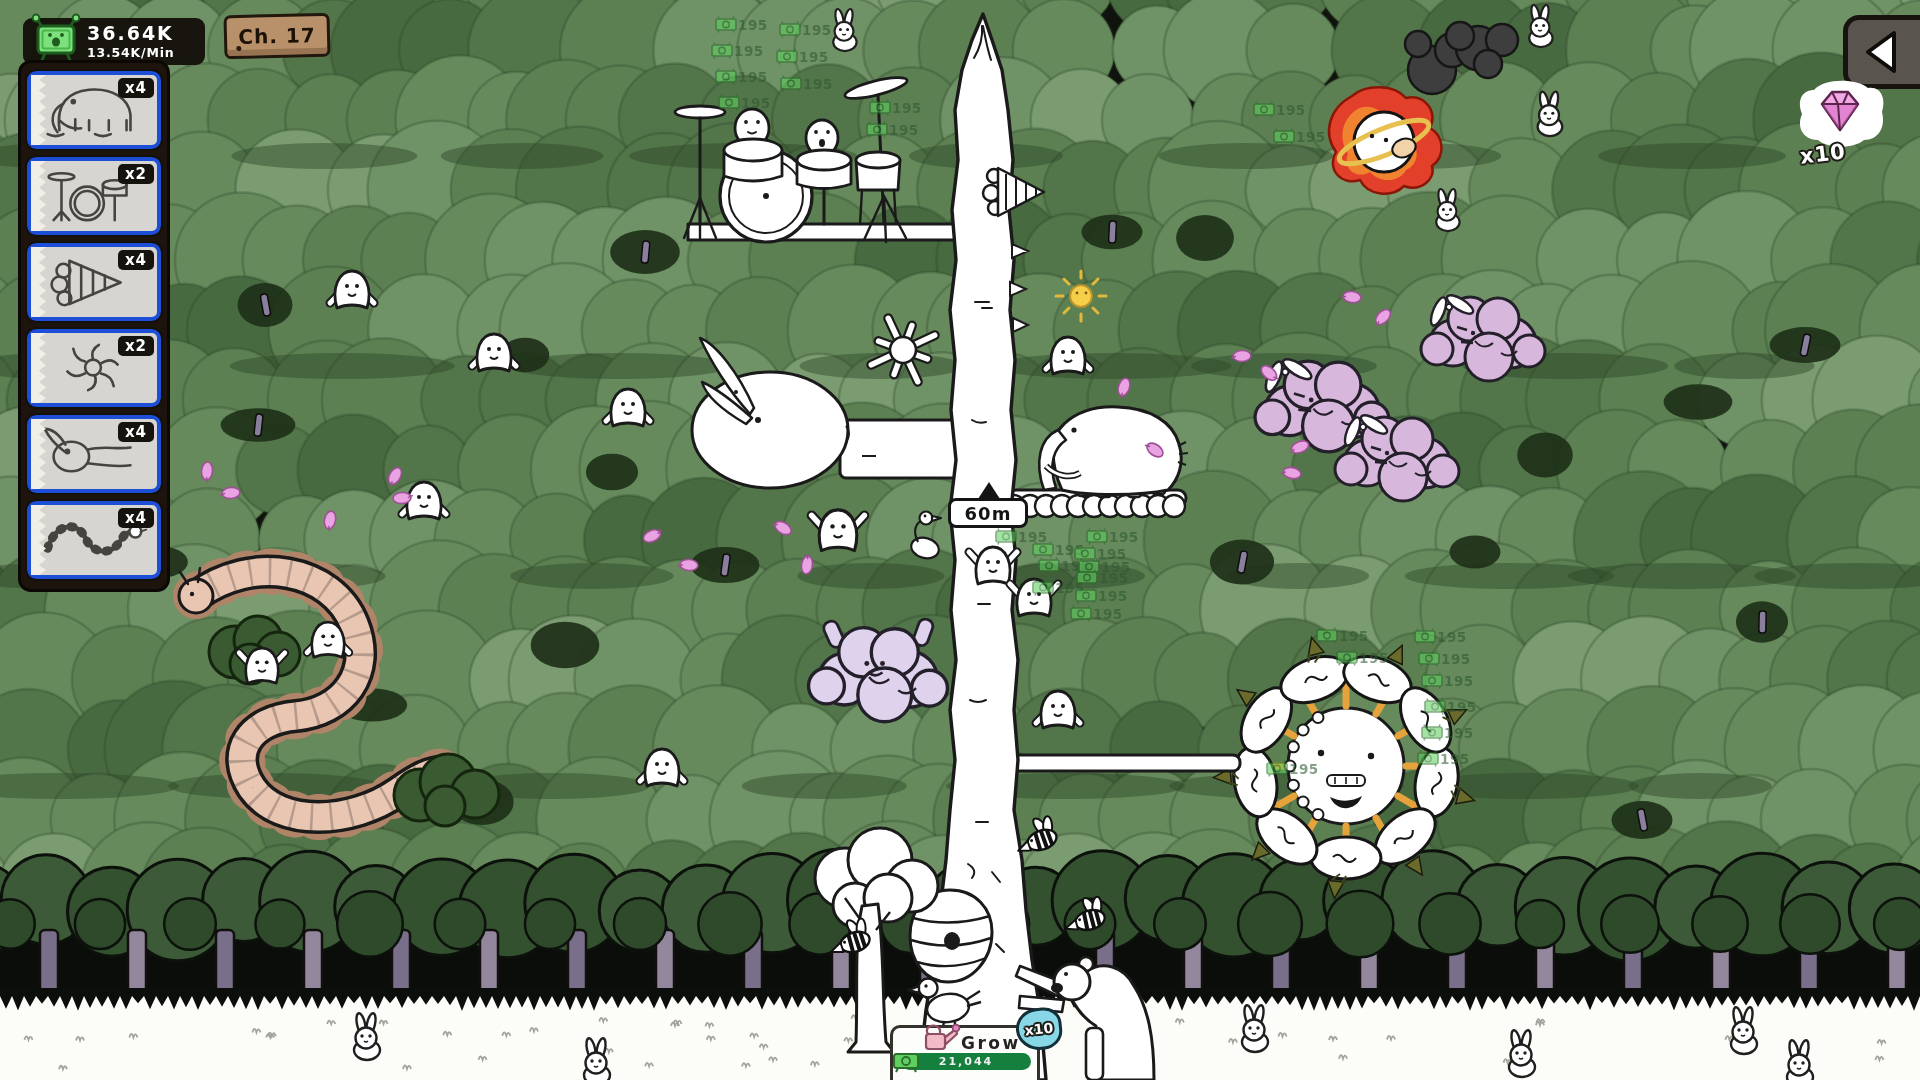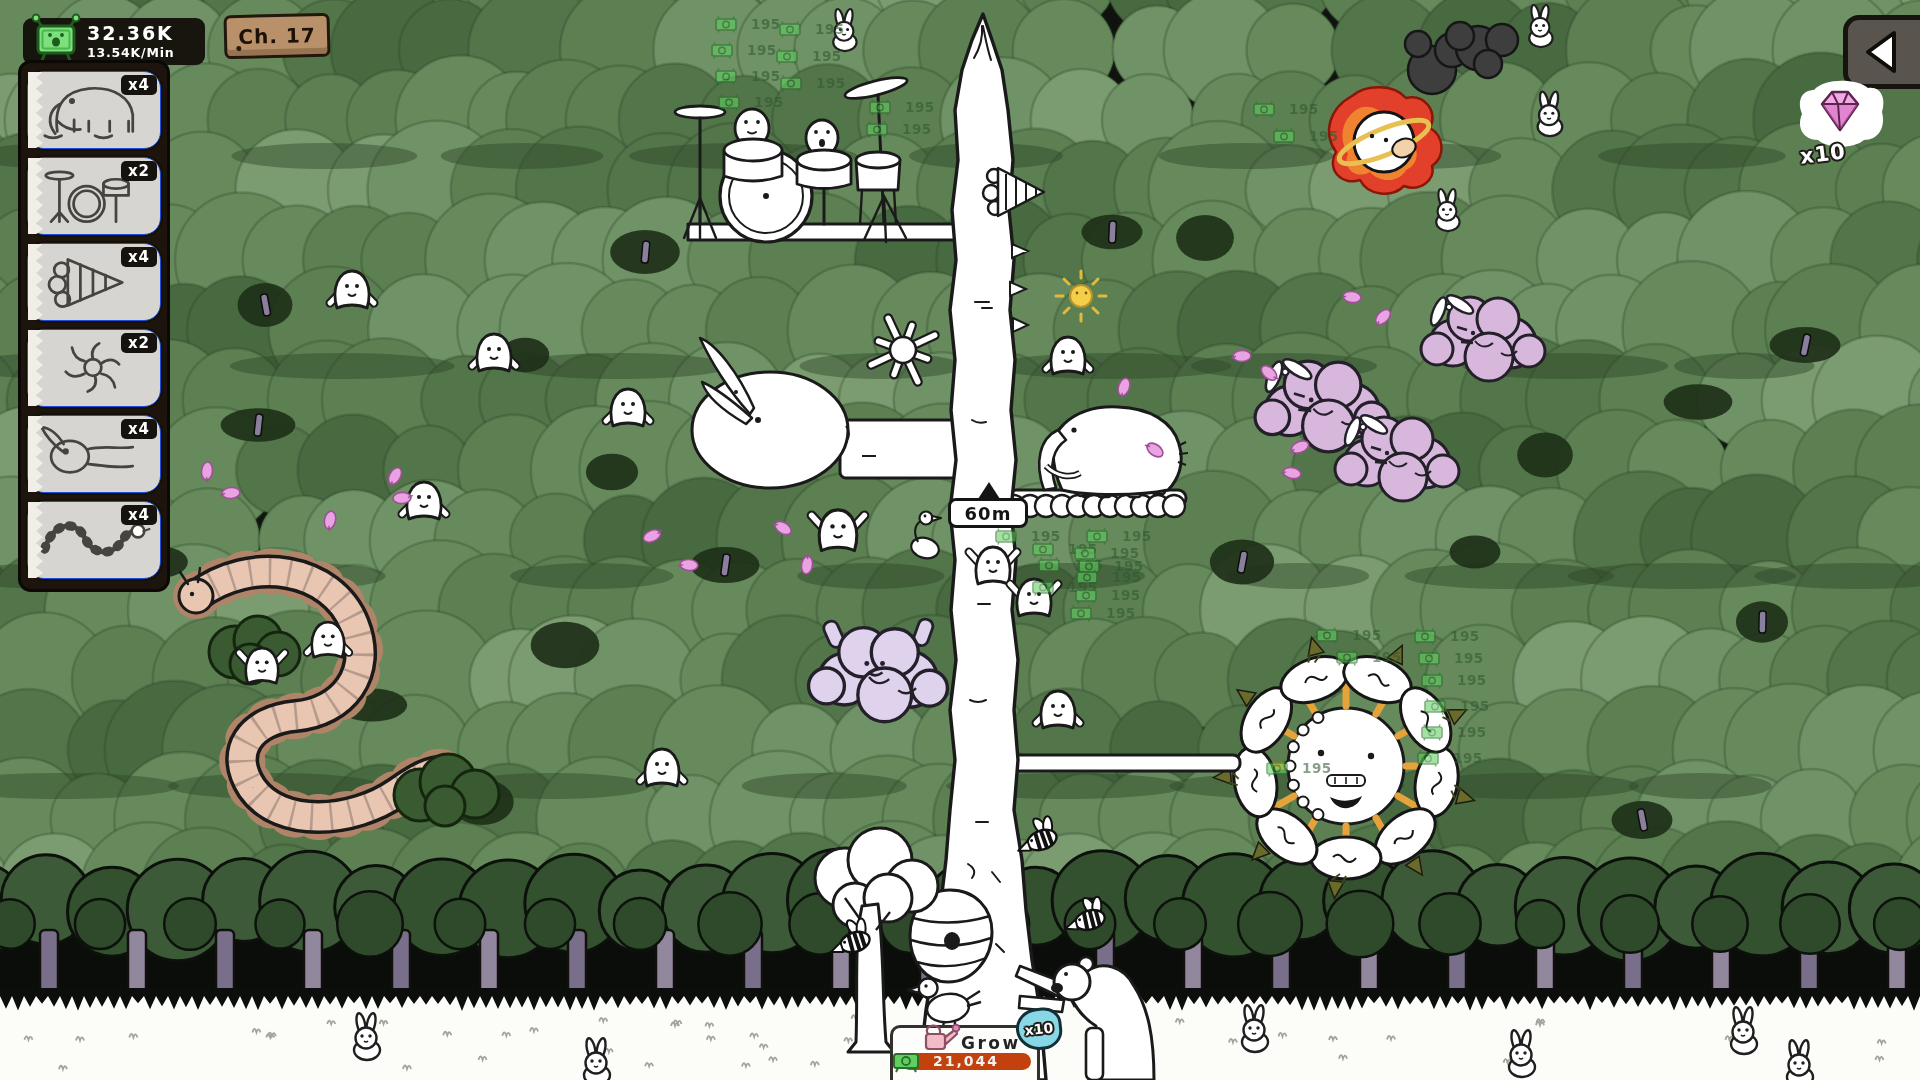--- a/index.html
+++ b/index.html
@@ -1,45 +1,45 @@
 <!DOCTYPE html>
 <html><head>
 <meta charset="utf-8">
 <style>
 *{margin:0;padding:0;box-sizing:border-box}
 html,body{width:1920px;height:1080px;overflow:hidden;background:#0f120d}
 #stage{position:relative;width:1920px;height:1080px;overflow:hidden;font-family:"DejaVu Sans",sans-serif;font-weight:700}
 #scene{position:absolute;left:0;top:0;z-index:1}
 #popup-layer{position:absolute;inset:0;z-index:4;pointer-events:none}
-.popup{position:absolute;display:flex;gap:14px;opacity:.58;color:#2e5930;font-size:13.5px;letter-spacing:.5px}
+.popup{position:absolute;display:flex;align-items:center;gap:1px;opacity:.58;color:#2e5930;font-size:13.5px;letter-spacing:.5px}
 .outline-text{text-shadow:-2px 0 #201d18,2px 0 #201d18,0 -2px #201d18,0 2px #201d18,-1.5px -1.5px #201d18,1.5px 1.5px #201d18,-1.5px 1.5px #201d18,1.5px -1.5px #201d18}
 
 .money-panel{position:absolute;left:23px;top:18px;width:182px;height:47px;background:rgba(16,12,8,.93);border-radius:9px;z-index:10;color:#fff}
 .money-icon{position:absolute;left:5px;top:-7px}
 .money-value{position:absolute;left:64px;top:4px;font-size:19px;letter-spacing:2px}
 .money-rate{position:absolute;left:64px;top:27px;font-size:12.5px;letter-spacing:.8px}
 .chapter-sign{position:absolute;left:224px;top:14px;width:106px;height:44px;background:#b8906a;border:3px solid #22170d;border-radius:7px;transform:rotate(-1.4deg);z-index:10;display:flex;align-items:center;justify-content:center;font-size:20px;color:#1c1106;letter-spacing:1px;box-shadow:inset 0 -6px 0 rgba(80,50,25,.3)}
 .nail{position:absolute;left:9px;bottom:5px;width:5px;height:5px;border-radius:50%;background:#2a1b0e}
 .card-panel{position:absolute;left:18px;top:60px;width:152px;height:532px;background:#1d150d;border:3px solid #0c0805;border-radius:13px;z-index:10;padding-top:8px;display:flex;flex-direction:column;align-items:center;gap:8px}
-.card{position:relative;width:134px;height:78px;background:#d6d5d1;border:1px solid #1d4ed8;outline:2.5px solid #14100a;border-radius:17px}
+.card{position:relative;width:134px;height:78px;background:#d6d5d1;border:4px solid #1d4ed8;outline:2.5px solid #14100a;border-radius:9px}
 .card .card-art{position:absolute;left:0;top:0;width:100%;height:100%}
 .torn{position:absolute;left:0;top:0;bottom:0;width:15px;background:#f1eee8;clip-path:polygon(0 0,100% 0,55% 7%,100% 14%,52% 22%,100% 30%,55% 38%,100% 46%,52% 54%,100% 62%,55% 70%,100% 78%,52% 86%,100% 93%,55% 100%,0 100%)}
 .card-badge{position:absolute;top:3px;right:3px;background:#16120d;color:#fff;font-size:15px;padding:1px 7px;border-radius:5px;letter-spacing:1px;z-index:2}
 .back-button{position:absolute;left:1843px;top:15px;width:92px;height:74px;background:#59544d;border:5px solid #17130f;border-radius:16px;z-index:10;display:flex;align-items:center;padding-left:12px}
 .gem-bubble{position:absolute;left:1792px;top:78px;width:96px;height:100px;z-index:10}
 .gem-label{position:absolute;left:8px;top:64px;color:#fff;font-size:21px;transform:rotate(-7deg);letter-spacing:1px}
 .height-marker{position:absolute;left:948px;top:480px;z-index:9;width:84px}
 .hm-tri{position:absolute;top:2px;left:30px;width:0;height:0;border-left:11px solid transparent;border-right:11px solid transparent;border-bottom:17px solid #141414}
 .hm-box{margin-top:18px;width:80px;height:30px;background:#fff;border:3px solid #141414;border-radius:8px;display:flex;align-items:center;justify-content:center;font-size:18px;color:#141414;letter-spacing:1px}
 .grow-module{position:absolute;left:890px;top:1004px;z-index:11;width:152px}
 .water-badge{position:absolute;left:126px;top:4px;width:46px;height:42px;background:#88d7e6;border:3px solid #132f38;border-radius:55% 45% 50% 60%;display:flex;align-items:center;justify-content:center;color:#fff;font-size:14px;transform:rotate(-6deg);z-index:3}
 .grow-button{position:absolute;left:0;top:21px;width:150px;height:64px;background:#fdfdfb;border:3px solid #34302b;border-radius:10px;z-index:2}
 .can{position:absolute;left:26px;top:-7px}
 .grow-label{position:absolute;left:68px;top:5px;font-size:17px;color:#232323;letter-spacing:2.5px}
-.grow-bar{position:absolute;left:8px;top:25px;width:130px;height:17px;background:#c2410c;border-radius:9px;color:#f2f2f2;font-size:14px;display:flex;align-items:flex-start;justify-content:center;letter-spacing:2px}
+.grow-bar{position:absolute;left:8px;top:25px;width:130px;height:17px;background:#15803d;border-radius:9px;color:#f2f2f2;font-size:11px;display:flex;align-items:center;justify-content:center;letter-spacing:2px}
 .bar-bill{position:absolute;left:-9px;top:-4px}
 .pedestal{position:absolute;left:16px;top:69px;width:118px;height:12px;background:#8f8d87;border:2.5px solid #3c3a35;border-radius:3px;z-index:1}
 </style>
 </head>
 <body>
 
 <div id="stage">
 
 <svg id="scene" width="1920" height="1080" viewBox="0 0 1920 1080">
   <g id="bg">
@@ -1580,21 +1580,21 @@
           <line x1="39" y1="42" x2="43" y2="52"></line>
     </g>
     <circle cx="8" cy="7" r="3.4" fill="#7ce07c" stroke="#1d5c1d" stroke-width="2"></circle>
     <circle cx="48" cy="7" r="3.4" fill="#7ce07c" stroke="#1d5c1d" stroke-width="2"></circle>
     <rect x="10" y="15" width="36" height="27" rx="4" fill="#7ce07c" stroke="#1d5c1d" stroke-width="3"></rect>
     <rect x="14.5" y="19.5" width="27" height="18" rx="2" fill="none" stroke="#4db54d" stroke-width="2"></rect>
     <circle cx="22" cy="24" r="1.9" fill="#1d5c1d"></circle>
         <circle cx="34" cy="24" r="1.9" fill="#1d5c1d"></circle>
     <ellipse cx="28" cy="31" rx="4" ry="4.6" fill="#1d5c1d"></ellipse>
   </svg>
-  <span class="money-value">32.36K</span>
+  <span class="money-value">36.64K</span>
   <span class="money-rate">13.54K/Min</span>
 </div>
 
 <div class="chapter-sign">
   <span>Ch. 17</span>
   <span class="nail"></span>
 </div>
 
 <div class="card-panel">
   <div class="card">

